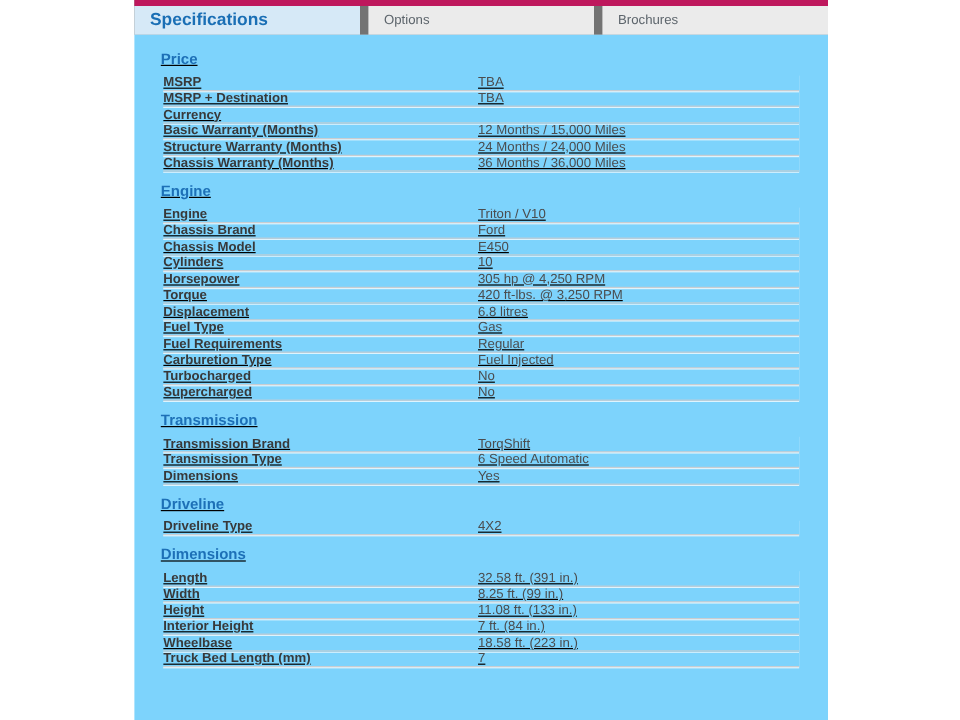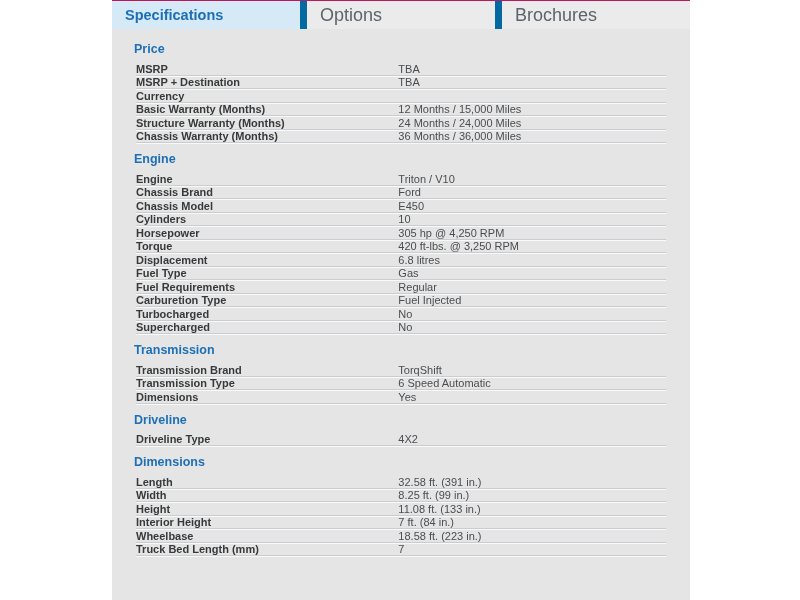--- a/index.html
+++ b/index.html
@@ -19,47 +19,48 @@
     width: 578px;
     height: 600px;
     display: flex;
     flex-direction: column;
   }
   .tabs {
     display: flex;
     gap: 7px;
     height: 29px;
     flex: 0 0 29px;
-    background: #0369a1;
-    border-top: 1px solid #be185d;
+    background: #737373;
+    border-top: 5px solid #be185d;
     justify-content: flex-end;
   }
   .tab {
     flex: 1 1 0;
     display: flex;
     align-items: center;
     padding-left: 13px;
     background: #ebebeb;
     color: #5c646b;
-    font-size: 18px;
+    font-size: 11px;
     cursor: pointer;
     overflow: hidden;
     white-space: nowrap;
   }
   .tab.active {
     background: #d6e9f7;
     color: #1a6fb5;
     font-weight: bold;
     font-size: 14.5px;
   }
   .panel-body {
     flex: 1 1 auto;
-    background: #e5e5e5;
+    background: #7dd3fc;
     padding: 4px 24px 12px 22px;
     overflow: hidden;
+    text-decoration: underline;
   }
   .section-title {
     color: #1d70b7;
     font-size: 12.5px;
     font-weight: bold;
     line-height: 14px;
     margin-top: 9px;
     margin-bottom: 6px;
   }
   .spec-table { margin-left: 2px; }

